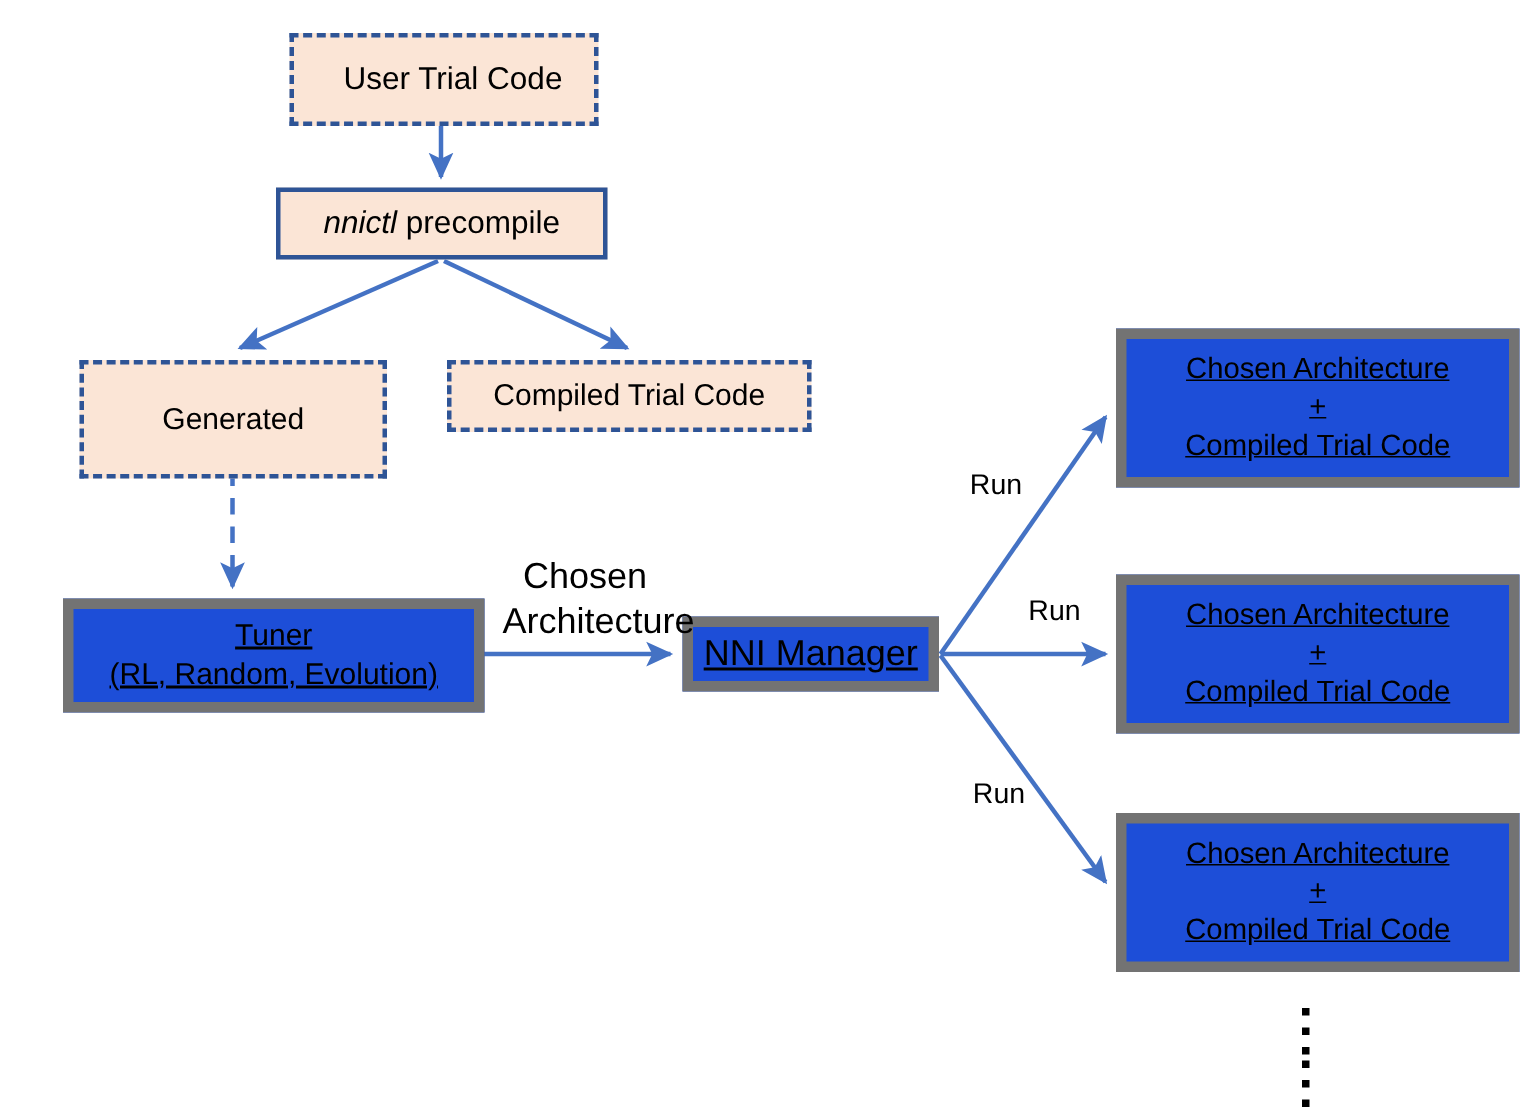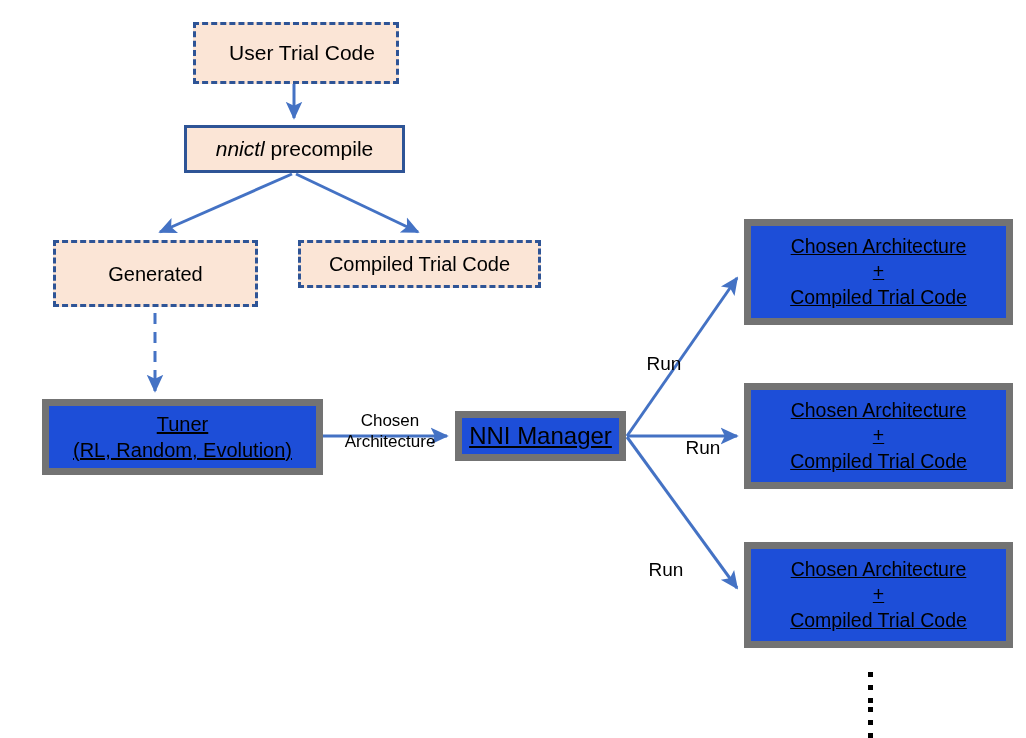--- a/index.html
+++ b/index.html
@@ -51,21 +51,20 @@
     border: 7px solid #737373;
     text-decoration: underline;
   }
   .edge-label {
     position: absolute;
     color: #000000;
     text-align: center;
     line-height: 1.25;
     white-space: nowrap;
     z-index: 4;
-    margin-top: 40px;
   }
   .edge-label .line { display: block; }
   .vdots {
     position: absolute;
     display: flex;
     flex-direction: column;
     align-items: center;
     justify-content: space-between;
     z-index: 3;
   }
@@ -126,21 +125,21 @@
   </svg>
 
   <div class="node peach-dashed" style="left:193px; top:22px; width:206px; height:62px; font-size:21px;padding-left:12px;">
     <span class="line">User Trial Code</span>
   </div>
 
   <div class="node peach-solid" style="left:184px; top:125px; width:221px; height:48px; font-size:21px;">
     <span class="line"><span class="ital">nnictl</span><span> precompile</span></span>
   </div>
 
-  <div class="node peach-dashed" style="left:53px; top:240px; width:205px; height:67px; font-size:20px;">
+  <div class="node peach-dashed" style="left:53px; top:240px; width:205px; height:79px; font-size:20px;">
     <span class="line">Generated</span>
   </div>
 
   <div class="node peach-dashed" style="left:298px; top:240px; width:243px; height:48px; font-size:20px;">
     <span class="line">Compiled Trial Code</span>
   </div>
 
   <div class="node blue-solid" style="left:14px; top:399px; width:281px; height:76px; font-size:20px;margin-left:28px;">
     <span class="line">Tuner</span>
     <span class="line">(RL, Random, Evolution)</span>
@@ -161,21 +160,21 @@
     <span class="line">+</span>
     <span class="line">Compiled Trial Code</span>
   </div>
 
   <div class="node blue-solid" style="left:744px; top:542px; width:269px; height:106px; font-size:19.5px;">
     <span class="line">Chosen Architecture</span>
     <span class="line">+</span>
     <span class="line">Compiled Trial Code</span>
   </div>
 
-  <div class="edge-label" style="left:335px; top:370px; width:110px; font-size:17px;">
+  <div class="edge-label" style="left:335px; top:370px; width:110px; font-size:24px;">
     <span class="line">Chosen</span>
     <span class="line">Architecture</span>
   </div>
 
   <div class="edge-label" style="left:638px; top:312px; width:52px; font-size:19px;">
     <span class="line">Run</span>
   </div>
 
   <div class="edge-label" style="left:677px; top:396px; width:52px; font-size:19px;">
     <span class="line">Run</span>

